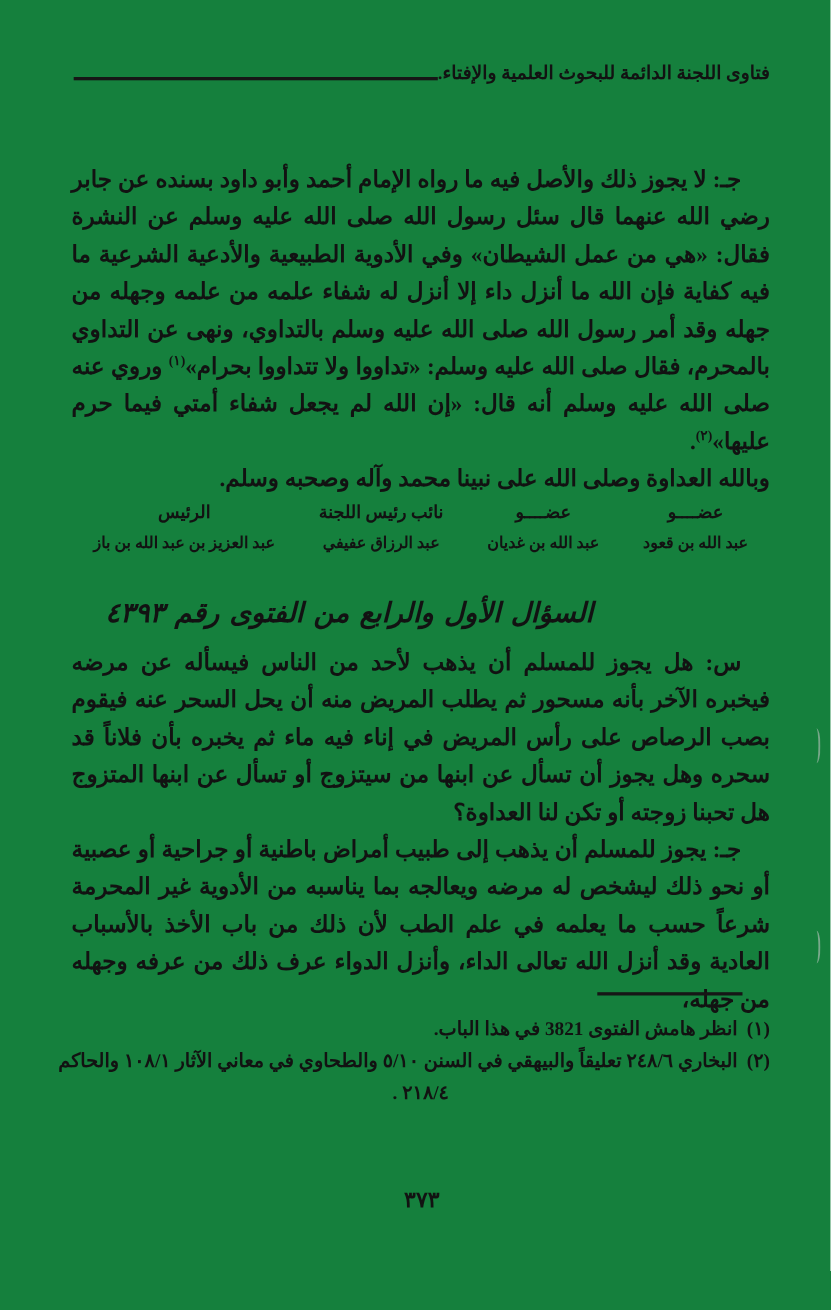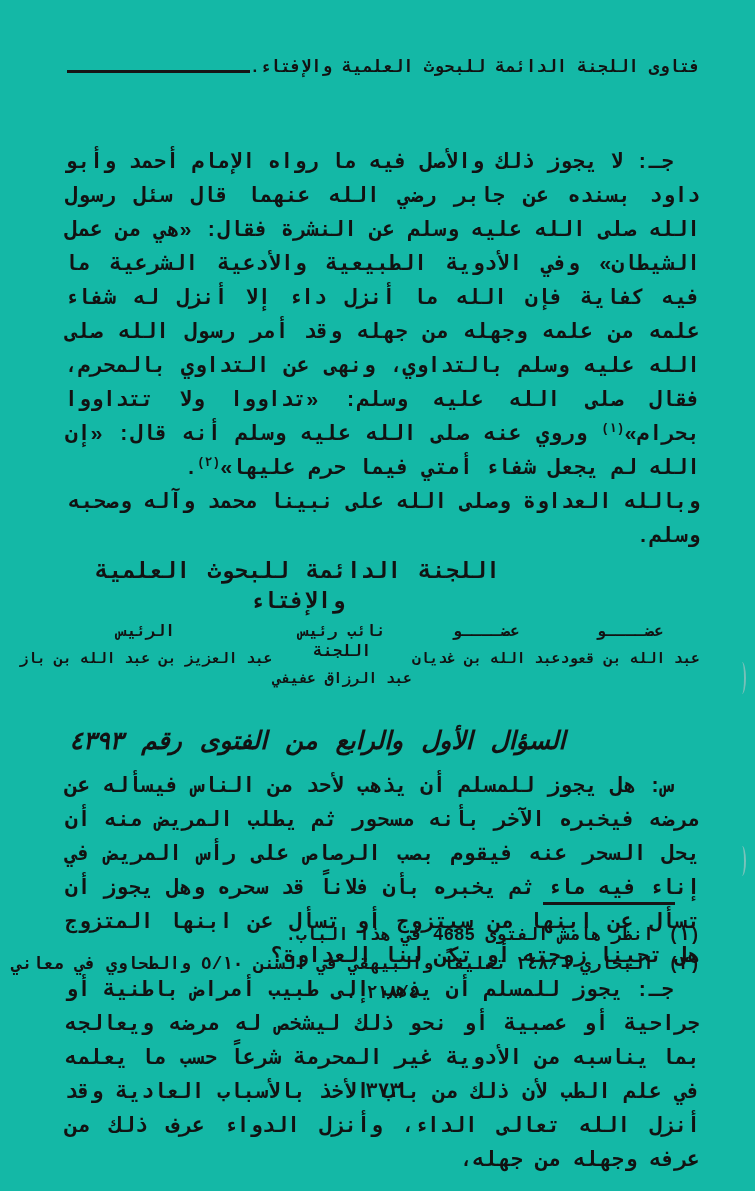--- a/index.html
+++ b/index.html
@@ -1,20 +1,20 @@
 <!DOCTYPE html>
 <html lang="ar"><head>
 <meta charset="utf-8">
 <style>
   html,body { margin:0; padding:0; background:#ffffff; }
   .page {
     position:relative;
     width:755px; height:1191px;
-    background:#14b8a6;
-    font-family:Liberation Mono, monospace;
+    background:#15803d;
+    font-family:Liberation Serif, serif;
     color:#121212;
     overflow:hidden;
   }
 
   
   .header {
     position:absolute; top:56px; left:65px; right:55px;
     direction:rtl;
     display:flex; align-items:flex-end;
     font-weight:bold; font-size:17px;
@@ -101,21 +101,20 @@
     <span class="header-title">فتاوى اللجنة الدائمة للبحوث العلمية والإفتاء.</span>
     <span class="header-rule"></span>
   </div>
 
   <div id="main">
 
     <p class="body-par indent"><span>جـ: لا يجوز ذلك والأصل فيه ما رواه الإمام أحمد وأبو داود بسنده عن جابر رضي الله عنهما قال سئل رسول الله صلى الله عليه وسلم عن النشرة فقال: «هي من عمل الشيطان» وفي الأدوية الطبيعية والأدعية الشرعية ما فيه كفاية فإن الله ما أنزل داء إلا أنزل له شفاء علمه من علمه وجهله من جهله وقد أمر رسول الله صلى الله عليه وسلم بالتداوي، ونهى عن التداوي بالمحرم، فقال صلى الله عليه وسلم: «تداووا ولا تتداووا بحرام»</span><sup class="fn-mark">(١)</sup><span> وروي عنه صلى الله عليه وسلم أنه قال: «إن الله لم يجعل شفاء أمتي فيما حرم عليها»</span><sup class="fn-mark">(٢)</sup><span>.</span></p>
 
     <p class="closing">وبالله العداوة وصلى الله على نبينا محمد وآله وصحبه وسلم.</p>
 
-    <div class="committee-heading">اللجنة الدائمة للبحوث العلمية والإفتاء</div>
 
     <div class="signatures">
       <div class="sig">
         <div class="sig-role">عضــــو</div>
         <div class="sig-name">عبد الله بن قعود</div>
       </div>
       <div class="sig">
         <div class="sig-role">عضــــو</div>
         <div class="sig-name">عبد الله بن غديان</div>
       </div>
@@ -132,21 +131,21 @@
     <div class="fatwa-heading">السؤال الأول والرابع من الفتوى رقم ٤٣٩٣</div>
 
     <p class="body-par indent">س: هل يجوز للمسلم أن يذهب لأحد من الناس فيسأله عن مرضه فيخبره الآخر بأنه مسحور ثم يطلب المريض منه أن يحل السحر عنه فيقوم بصب الرصاص على رأس المريض في إناء فيه ماء ثم يخبره بأن فلاناً قد سحره وهل يجوز أن تسأل عن ابنها من سيتزوج أو تسأل عن ابنها المتزوج هل تحبنا زوجته أو تكن لنا العداوة؟</p>
 
     <p class="body-par indent">جـ: يجوز للمسلم أن يذهب إلى طبيب أمراض باطنية أو جراحية أو عصبية أو نحو ذلك ليشخص له مرضه ويعالجه بما يناسبه من الأدوية غير المحرمة شرعاً حسب ما يعلمه في علم الطب لأن ذلك من باب الأخذ بالأسباب العادية وقد أنزل الله تعالى الداء، وأنزل الدواء عرف ذلك من عرفه وجهله من جهله،</p>
 
   </div>
 
   <div class="footnotes">
     <div class="fn-rule"></div>
-    <p class="fn-line"><span class="fn-no">(١)</span> <span>انظر هامش الفتوى 4685 في هذا الباب.</span></p>
+    <p class="fn-line"><span class="fn-no">(١)</span> <span>انظر هامش الفتوى 3821 في هذا الباب.</span></p>
     <p class="fn-line-2"><span class="fn-no">(٢)</span> <span>البخاري ٢٤٨/٦ تعليقاً والبيهقي في السنن ٥/١٠ والطحاوي في معاني الآثار ١٠٨/١ والحاكم</span></p>
     <p class="fn-cont">٢١٨/٤ .</p>
   </div>
 
   <div class="page-number">٣٧٣</div>
 
   <div class="artifact artifact-1"></div>
   <div class="artifact artifact-2"></div>
 
 </div>

